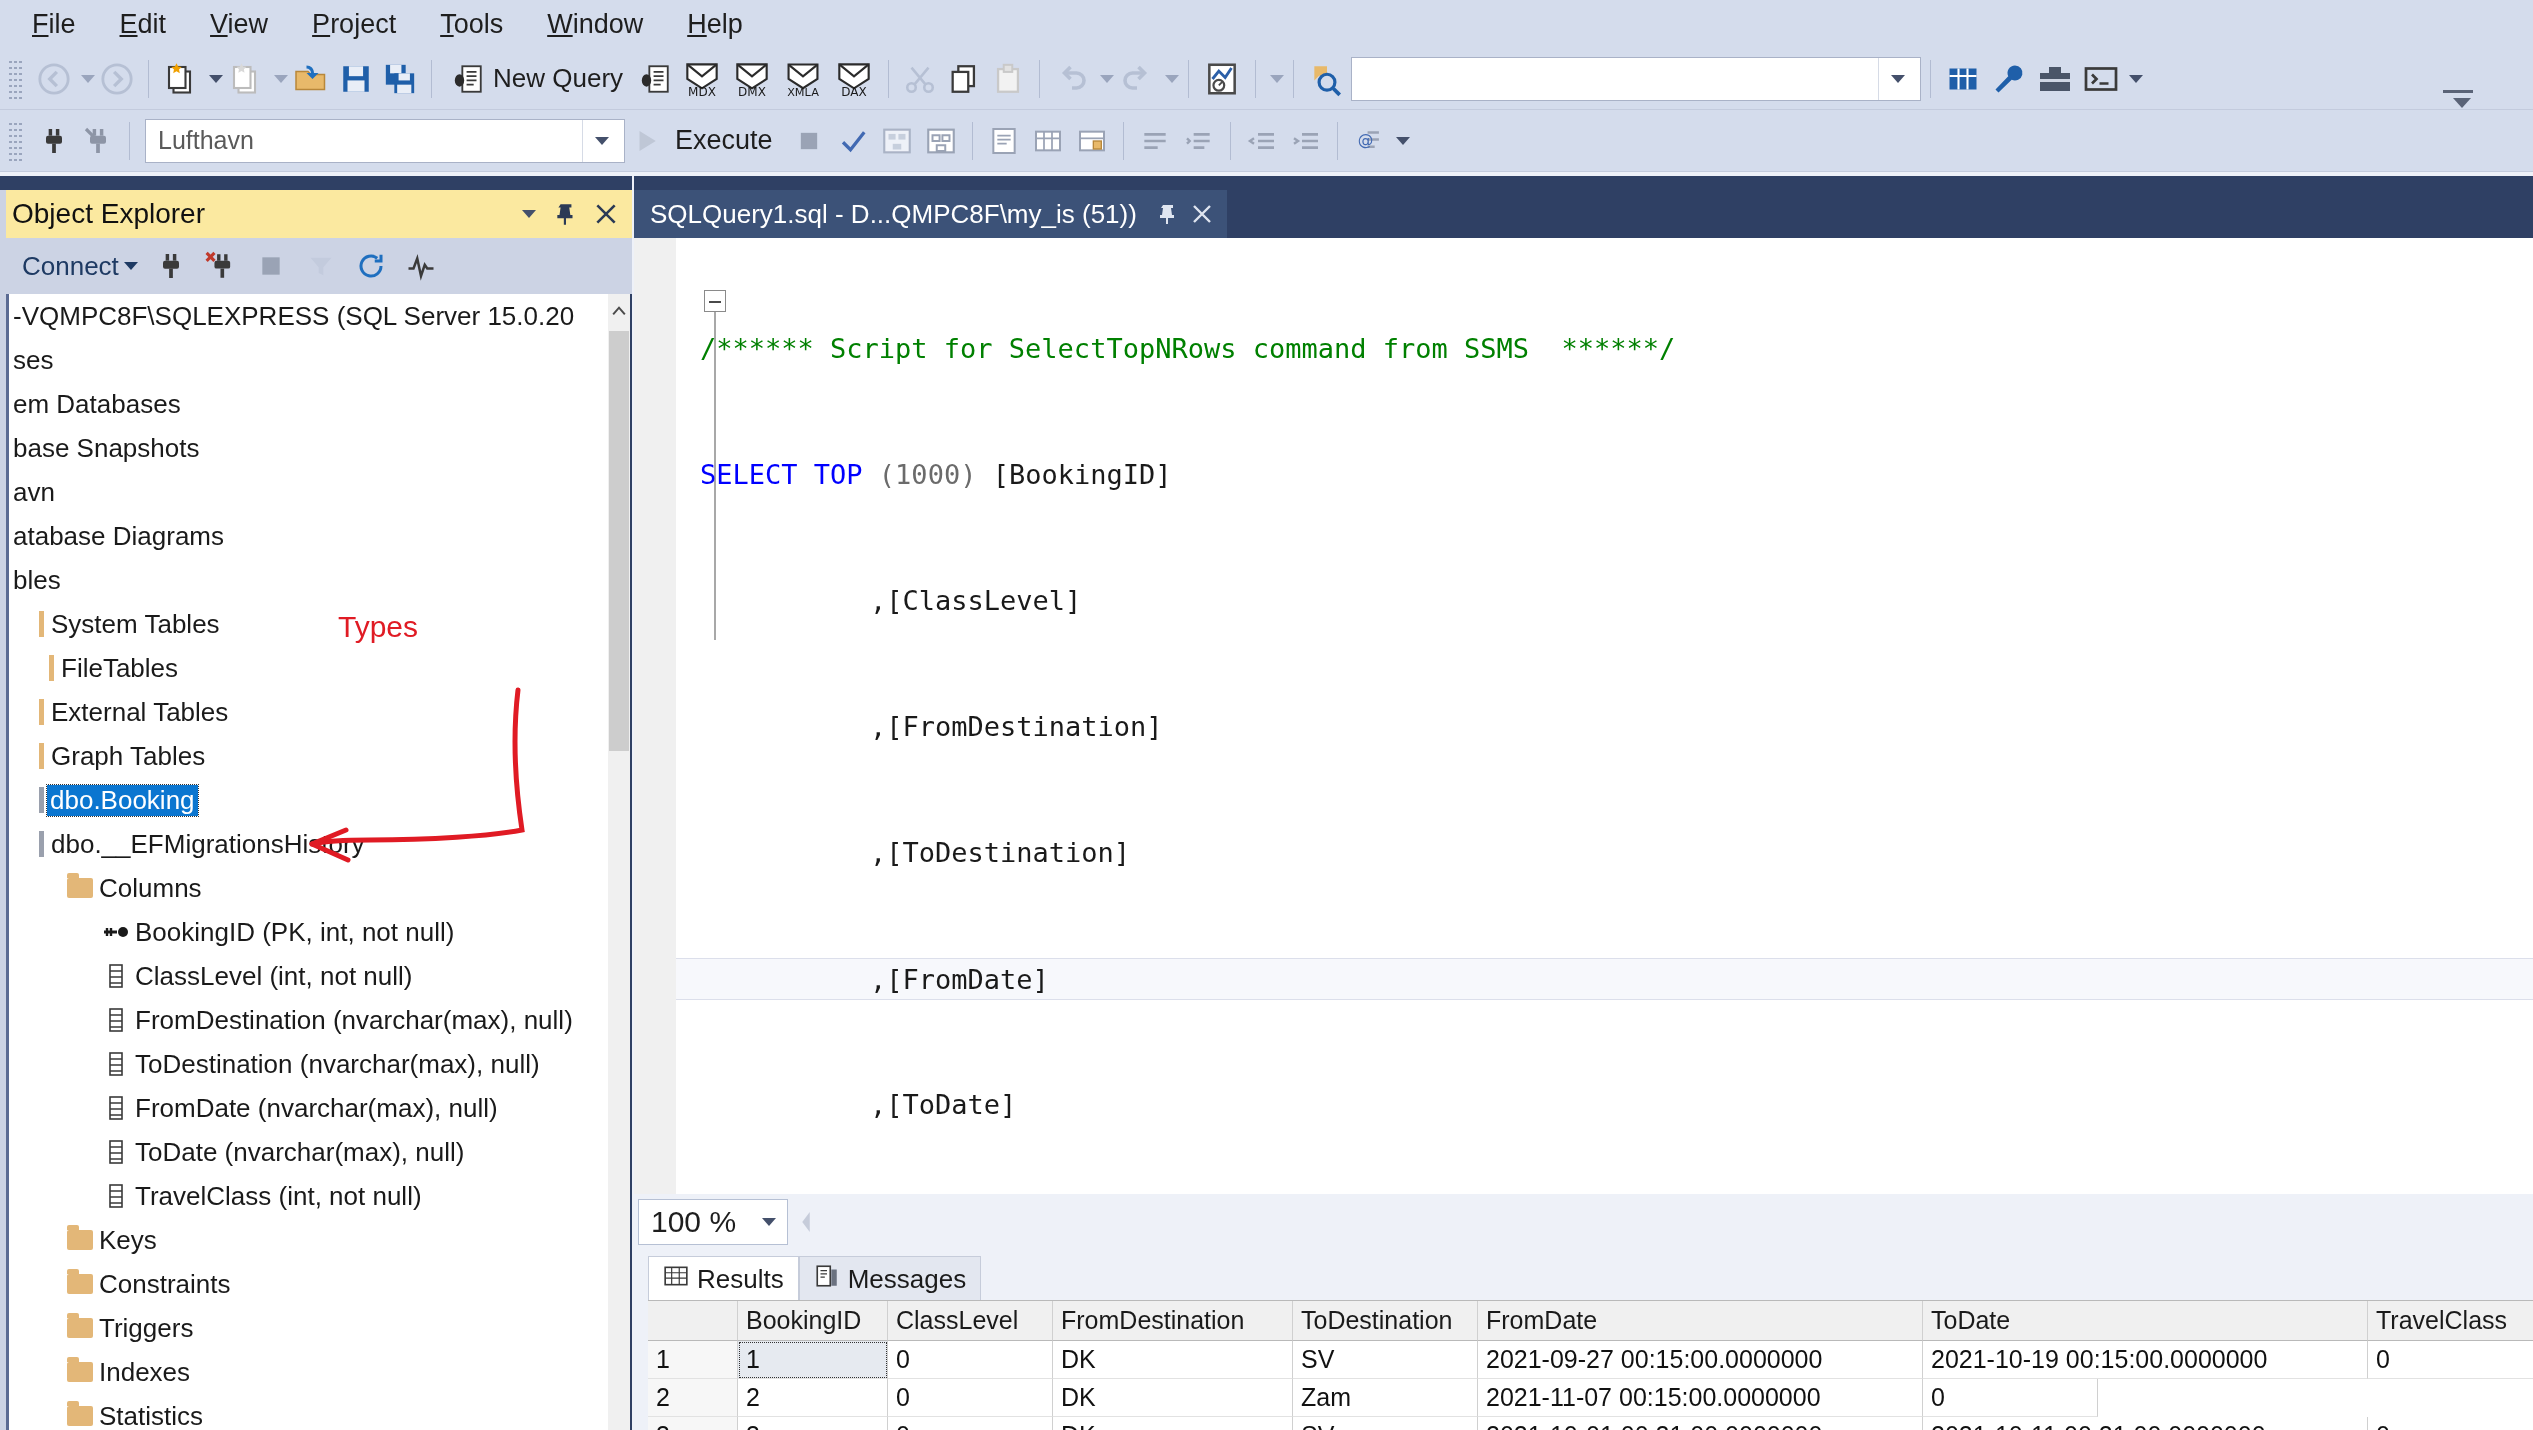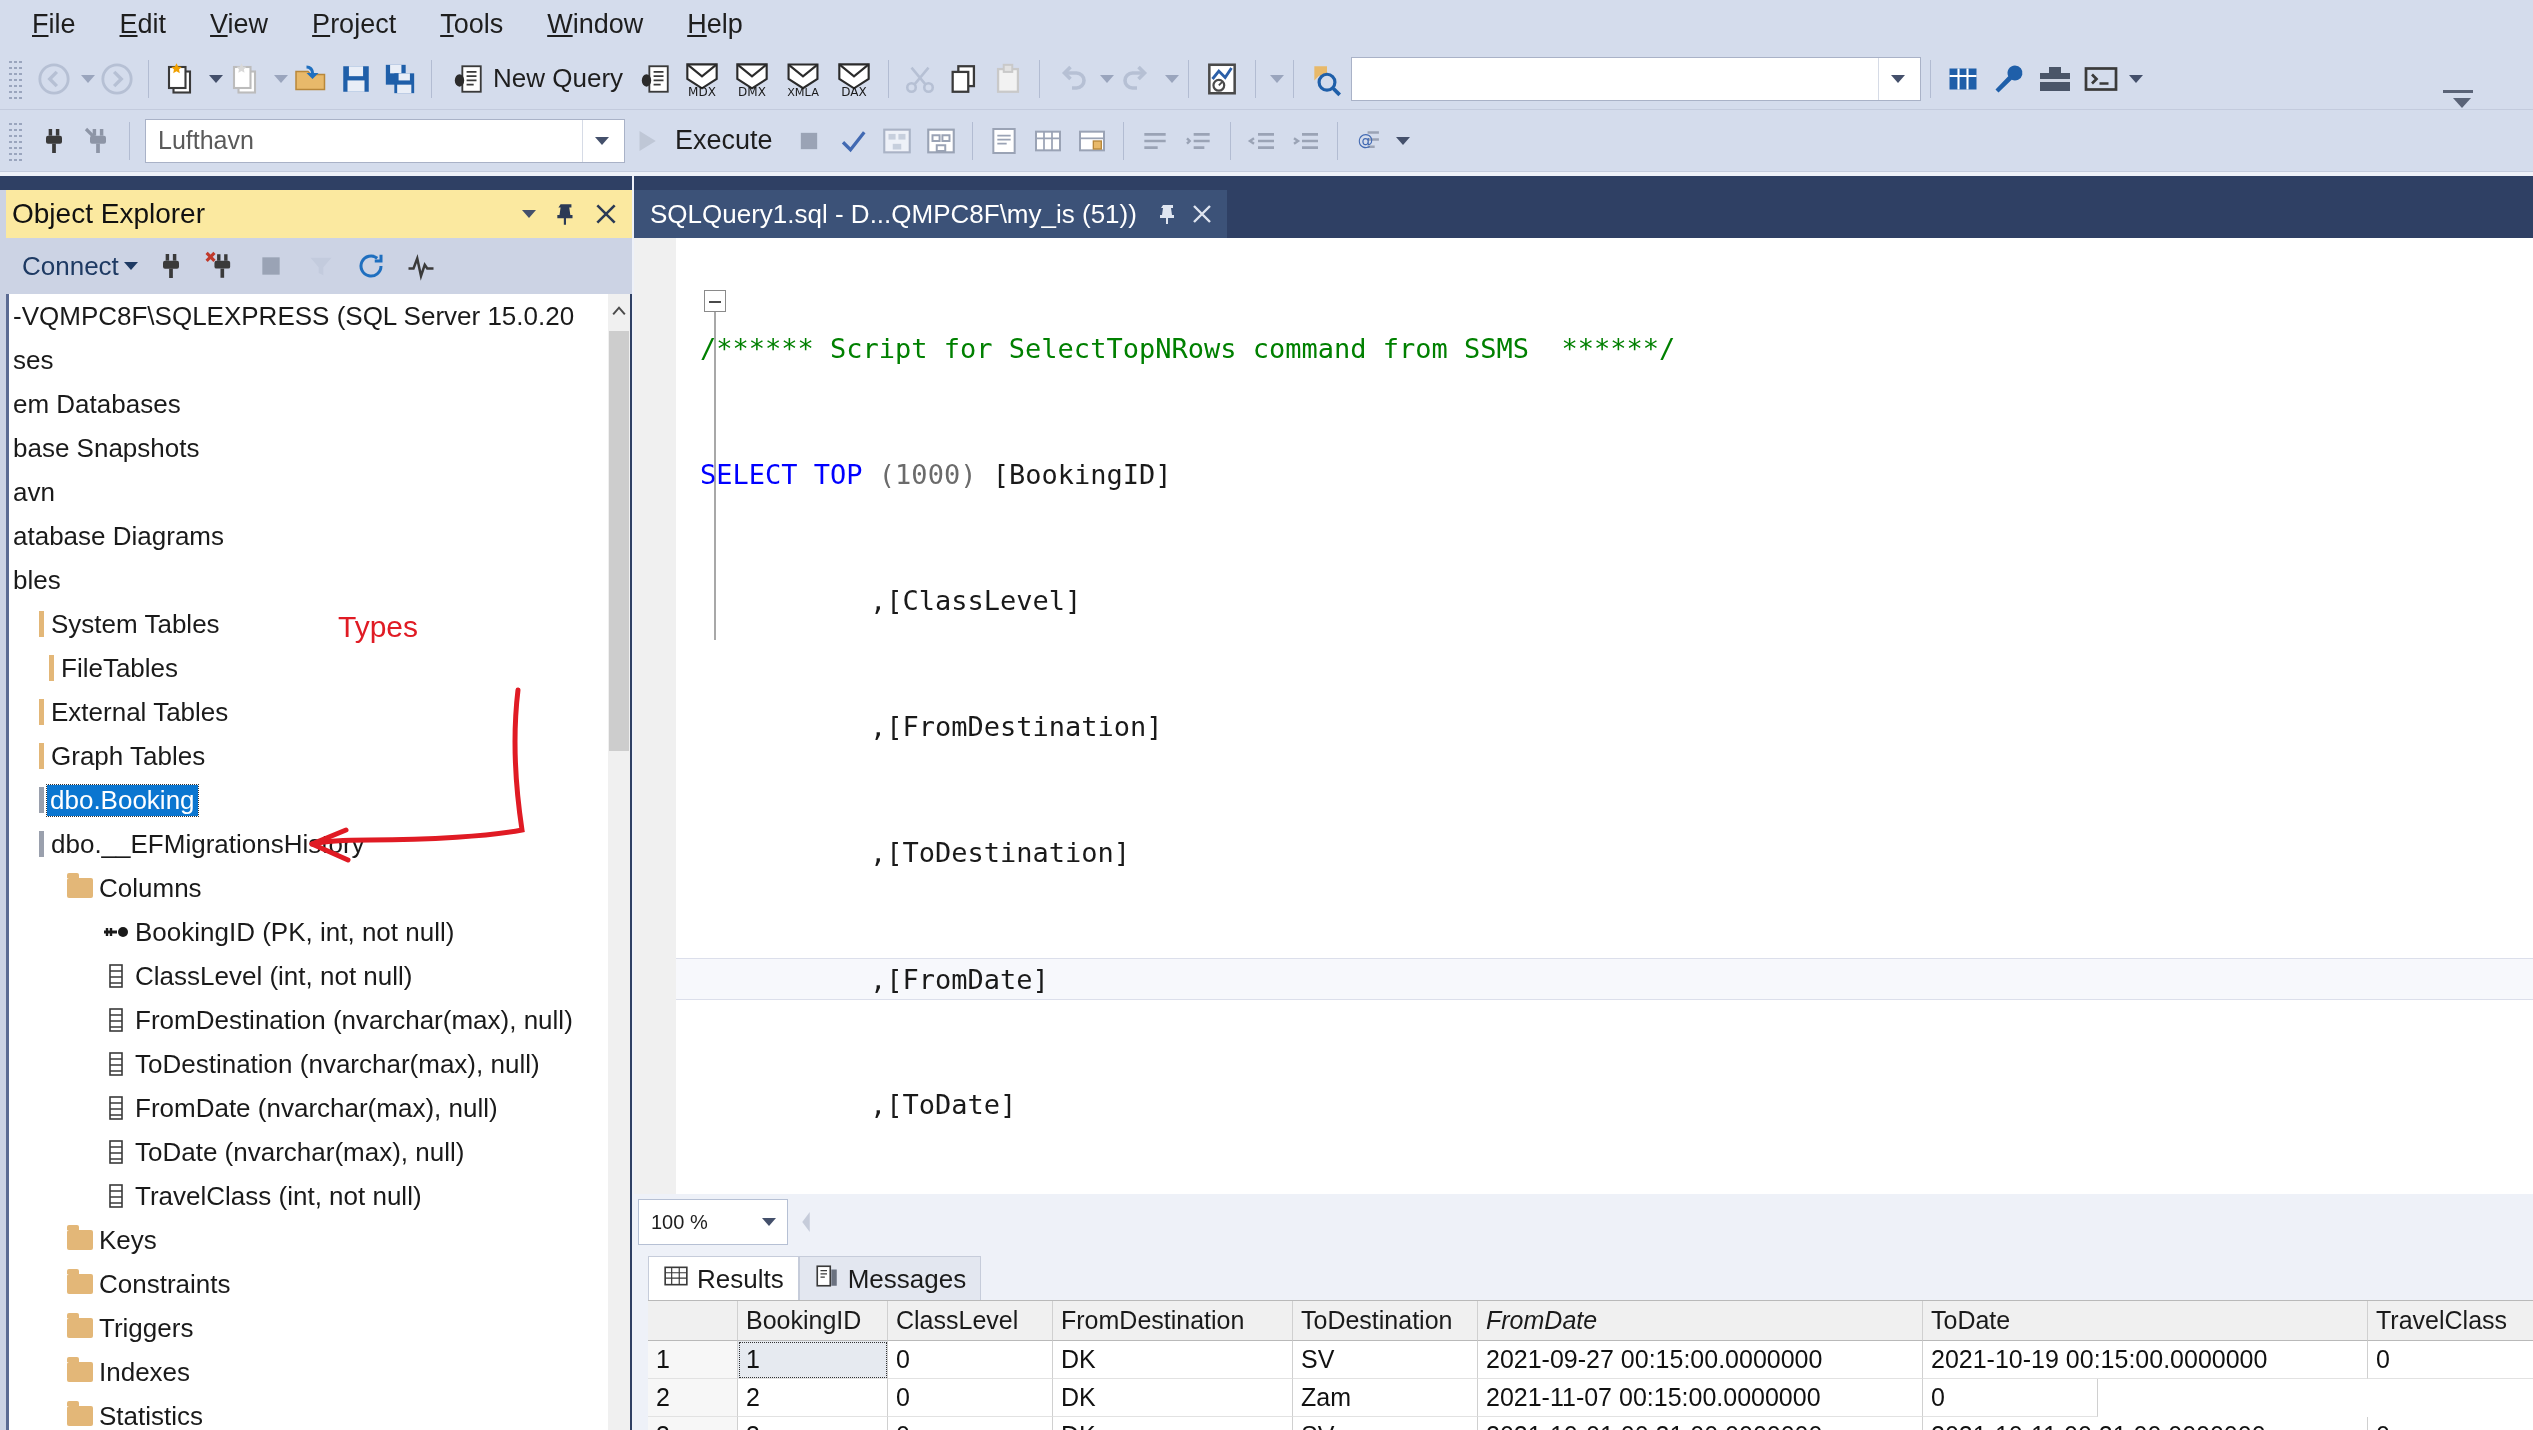--- a/index.html
+++ b/index.html
@@ -51,21 +51,21 @@
     height:44px; background:#ffffff; border:1px solid #a9b2c7;
     display:flex; align-items:center; padding:0 8px 0 12px;
     font-size:25px; color:#6c6c6c;
   }
   .combo .cval { flex:1; overflow:hidden; white-space:nowrap; }
   .combo .cbtn { width:34px; height:42px; display:flex;align-items:center;justify-content:center;
                  border-left:1px solid #d6dbe6;}
   .combo.dbsel { width:480px; margin-left:6px; color:#5a5a5a; }
   .combo.big { width:570px; }
   .combo.zoomsel { width:150px; height:46px; background:#fff; border:1px solid #b6c0d4;
-                   font-size:20px; color:#1e1e1e; padding:0 4px 0 12px;}
+                   font-size:30px; color:#1e1e1e; padding:0 4px 0 12px;}
 
   .exec-label { font-size:27px; color:#1e1e1e; padding:0 14px 0 6px; }
 
   
   .oe {
     position:absolute; left:0; top:176px; width:632px; height:1254px;
     background:#ccd3e4; border-right:2px solid #2f4064;
   }
   .oe-strip { position:absolute; left:0; top:0; width:632px; height:14px; background:#2f4064; }
   .oe-title {
@@ -800,21 +800,21 @@
       </div>
     </div>
 
     <div class="grid" id="results-grid">
         <div class="grow hdr">
           <div class="gcell rn" style="width: 90px; min-width: 90px;"></div>
           <div class="gcell" style="width: 150px; min-width: 150px;">BookingID</div>
           <div class="gcell" style="width: 165px; min-width: 165px;">ClassLevel</div>
           <div class="gcell" style="width: 240px; min-width: 240px;">FromDestination</div>
           <div class="gcell" style="width: 185px; min-width: 185px;">ToDestination</div>
-          <div class="gcell" style="width: 445px; min-width: 445px; font-style: italic;">FromDate</div>
+          <div class="gcell" style="width: 445px; min-width: 445px;">FromDate</div>
           <div class="gcell" style="width: 445px; min-width: 445px;">ToDate</div>
           <div class="gcell" style="width: 175px; min-width: 175px;">TravelClass</div>
         </div>
         <div class="grow">
           <div class="gcell rn" style="width: 90px; min-width: 90px;">1</div>
           <div class="gcell selcell" style="width: 150px; min-width: 150px;">1</div>
           <div class="gcell" style="width: 165px; min-width: 165px;">0</div>
           <div class="gcell" style="width: 240px; min-width: 240px;">DK</div>
           <div class="gcell" style="width: 185px; min-width: 185px;">SV</div>
           <div class="gcell" style="width: 445px; min-width: 445px;">2021-09-27 00:15:00.0000000</div>

